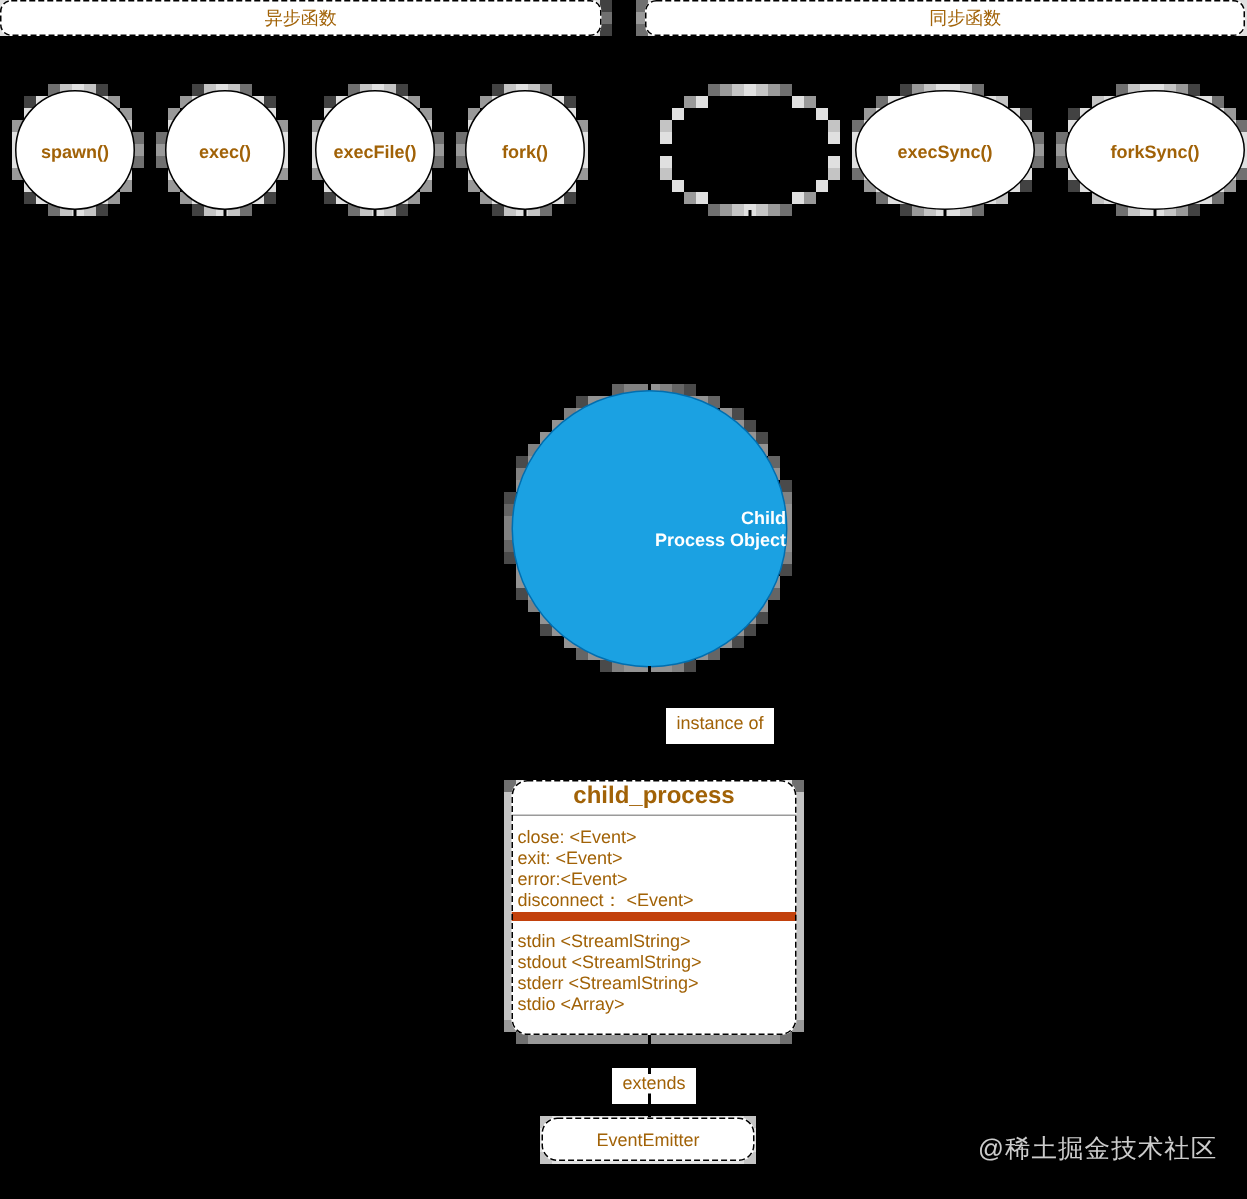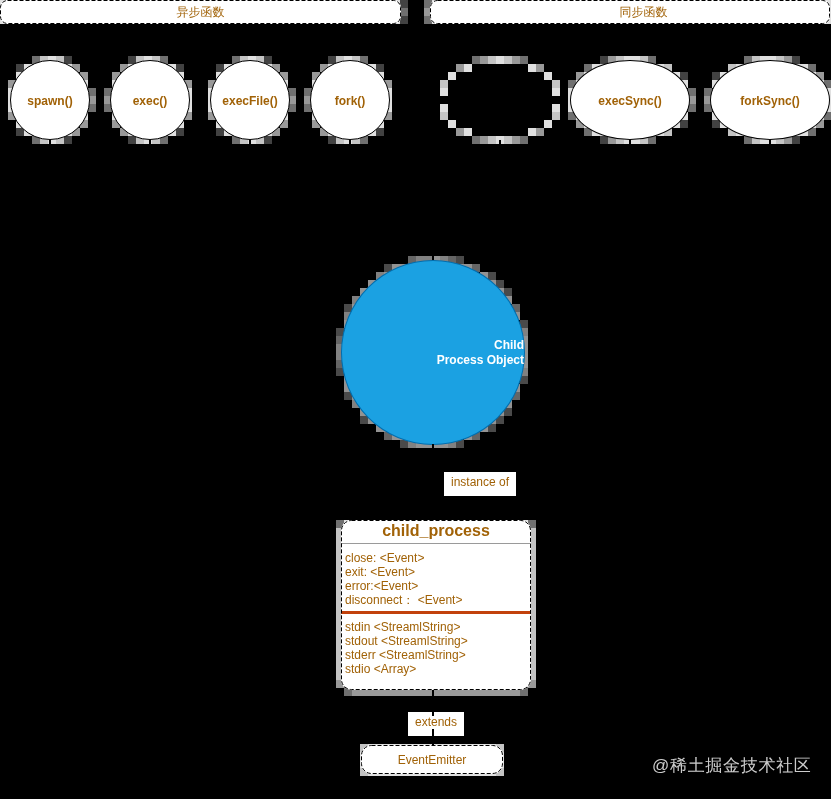--- a/index.html
+++ b/index.html
@@ -16,21 +16,21 @@
   .haloLayer{position:absolute;left:0;top:0;width:831px;height:799px;}
   .strokeLayer{position:absolute;left:0;top:0;}
   .bluecirc{position:absolute;box-sizing:border-box;background:#1ba1e2;border:1px solid #006eaf;
         border-radius:50%;display:flex;flex-direction:column;align-items:center;
         justify-content:center;color:#fff;font-weight:bold;font-size:12px;line-height:14.4px;}
   .lbl{border:0;display:flex;align-items:center;justify-content:center;font-size:12px;}
   .lbl span{position:relative;top:-2px;}
   .clsbox{border:0;border-radius:10px;overflow:hidden;}
   .clstitle{font-weight:bold;font-size:16px;text-align:center;
             border-bottom:1px solid #9a9a9a;height:24px;line-height:21px;box-sizing:border-box;}
-  .clssec{border-bottom:3px solid #c2410c;font-size:12px;line-height:14px;box-sizing:border-box;}
+  .clssec{border-bottom:6px solid #c2410c;font-size:12px;line-height:14px;box-sizing:border-box;}
   .clssec.s1{height:70px;padding:7px 0 0 4px;}
   .clssec.s2{height:75px;padding:6px 0 0 4px;border-bottom:0;}
   .eebox{border:0;border-radius:10px;display:flex;align-items:center;
          justify-content:center;font-size:12px;text-align:center;}
   .vline{position:absolute;background:#000;width:1px;}
   .wm{position:absolute;left:652px;top:757px;color:rgba(255,255,255,.80);
       font-size:17px;letter-spacing:0.7px;line-height:17px;white-space:nowrap;}
 </style>
 </head>
 <body>

